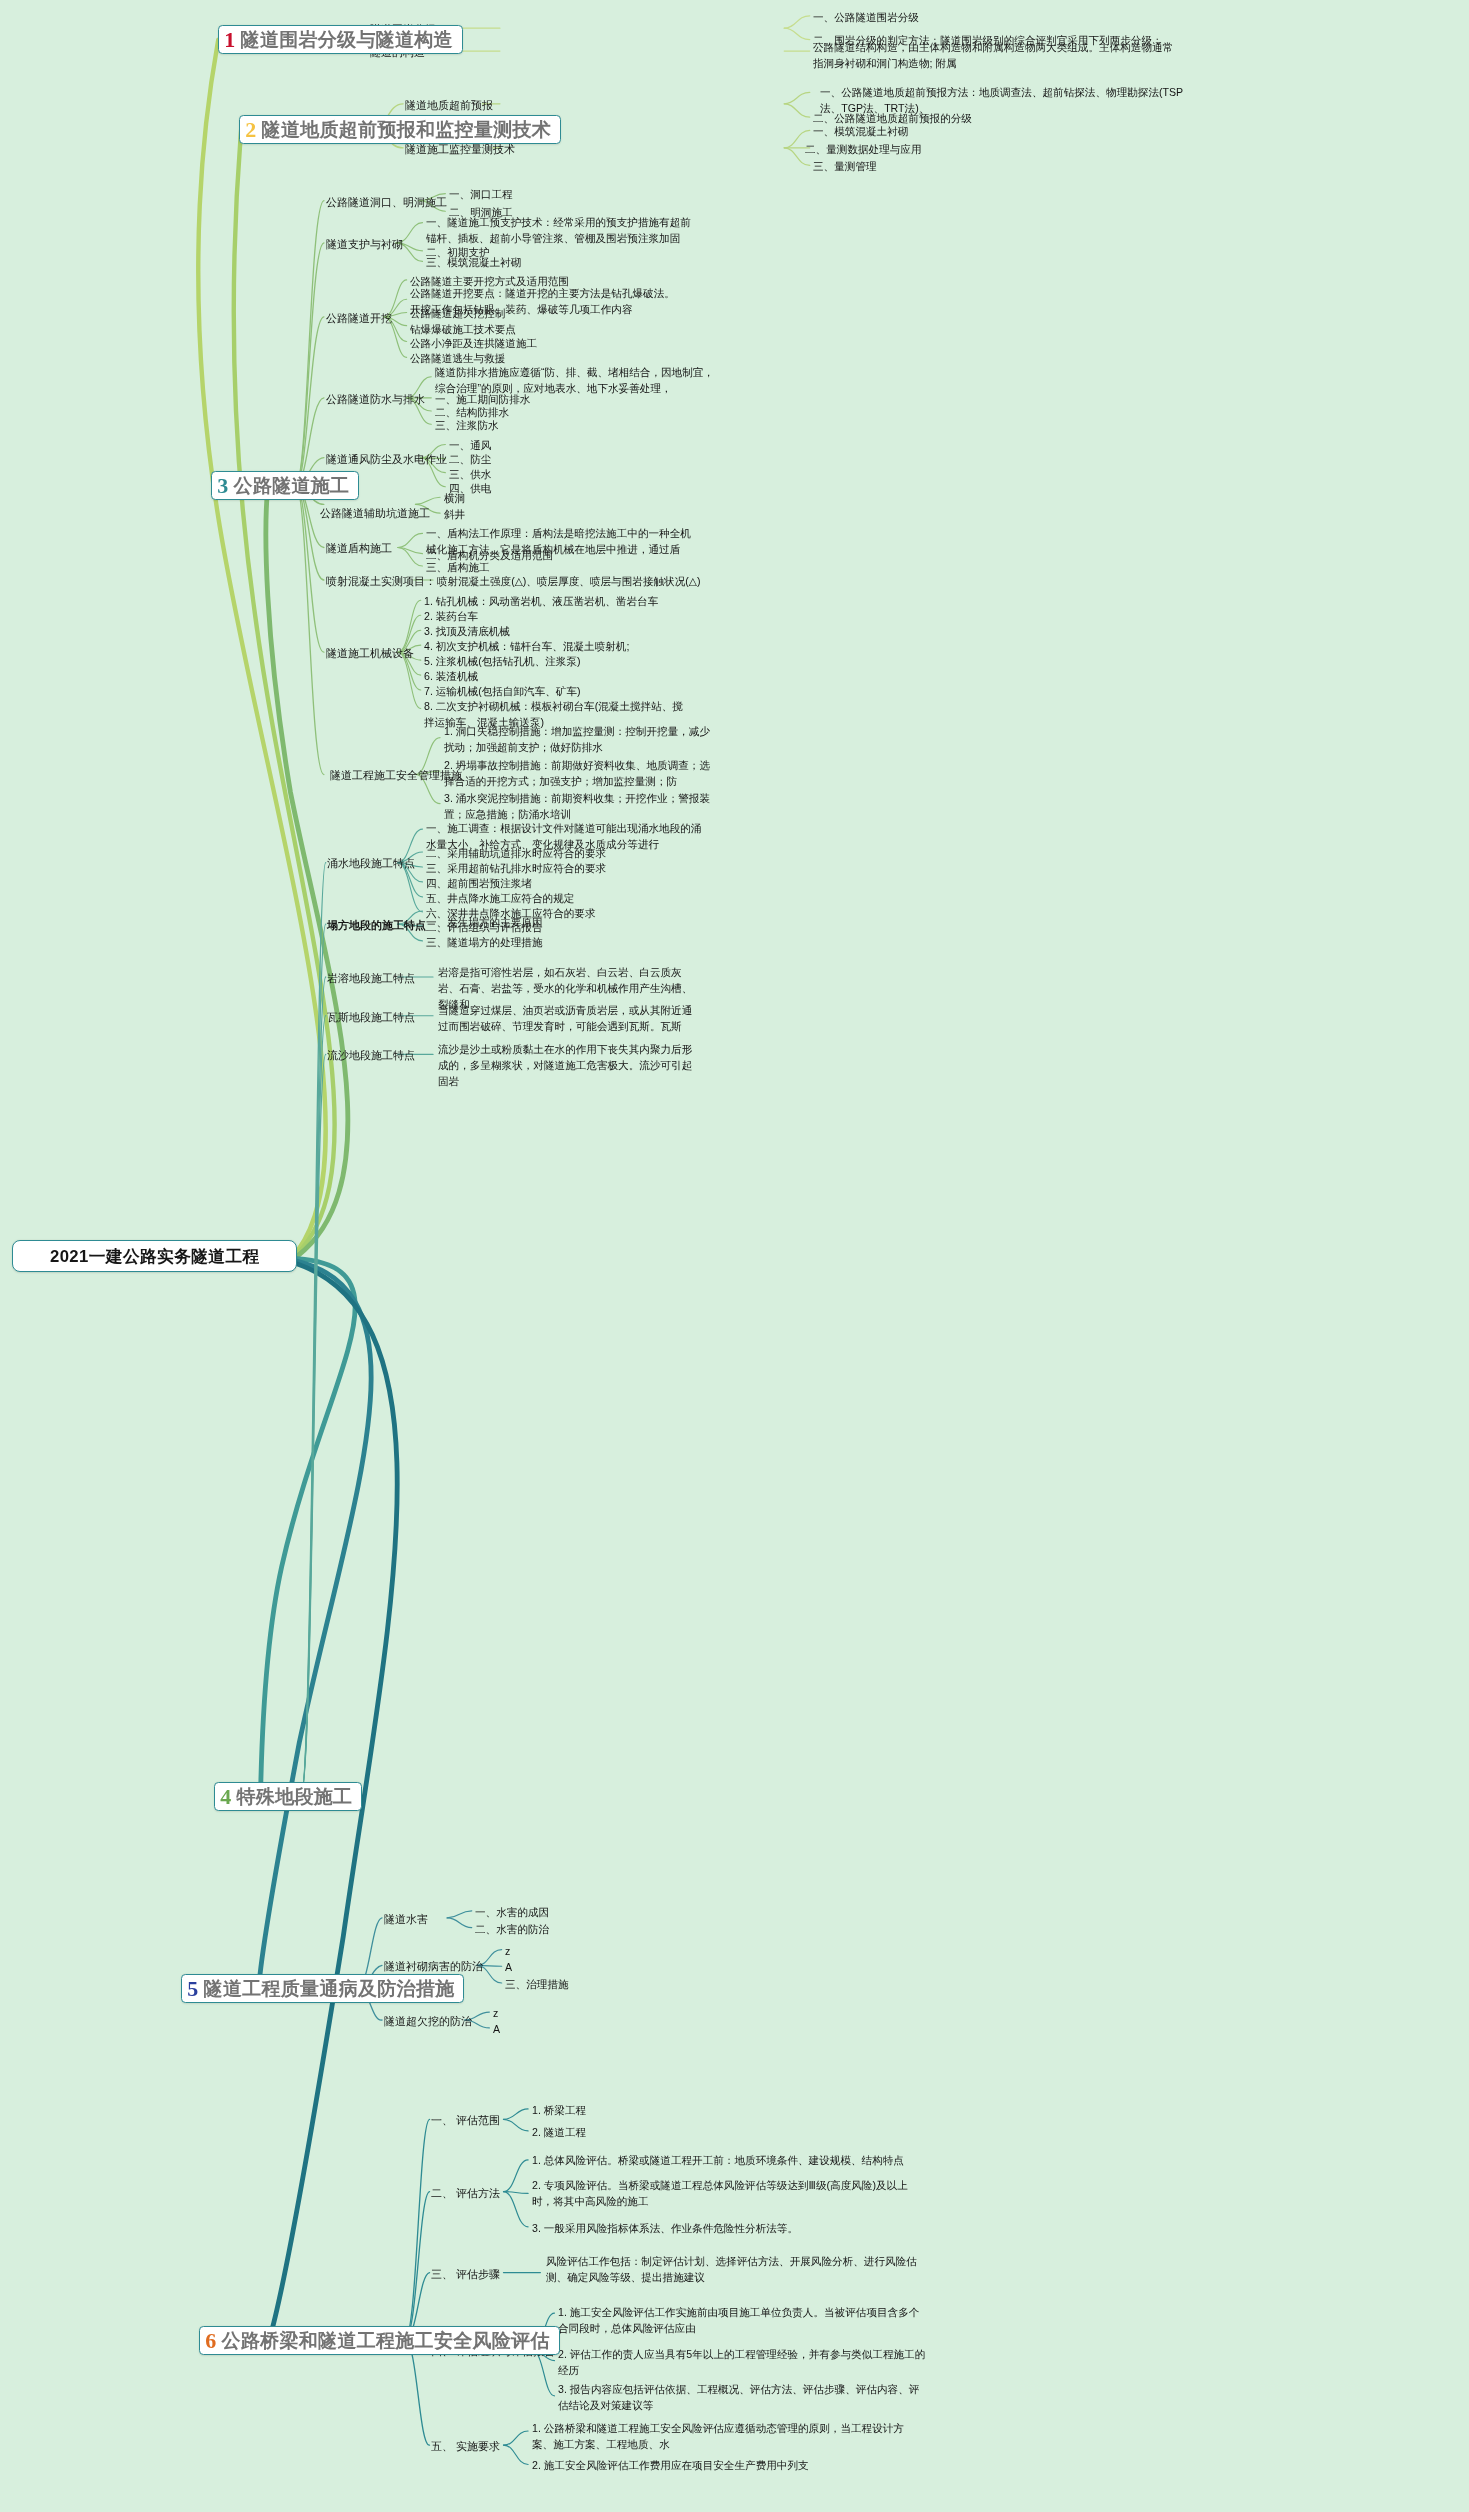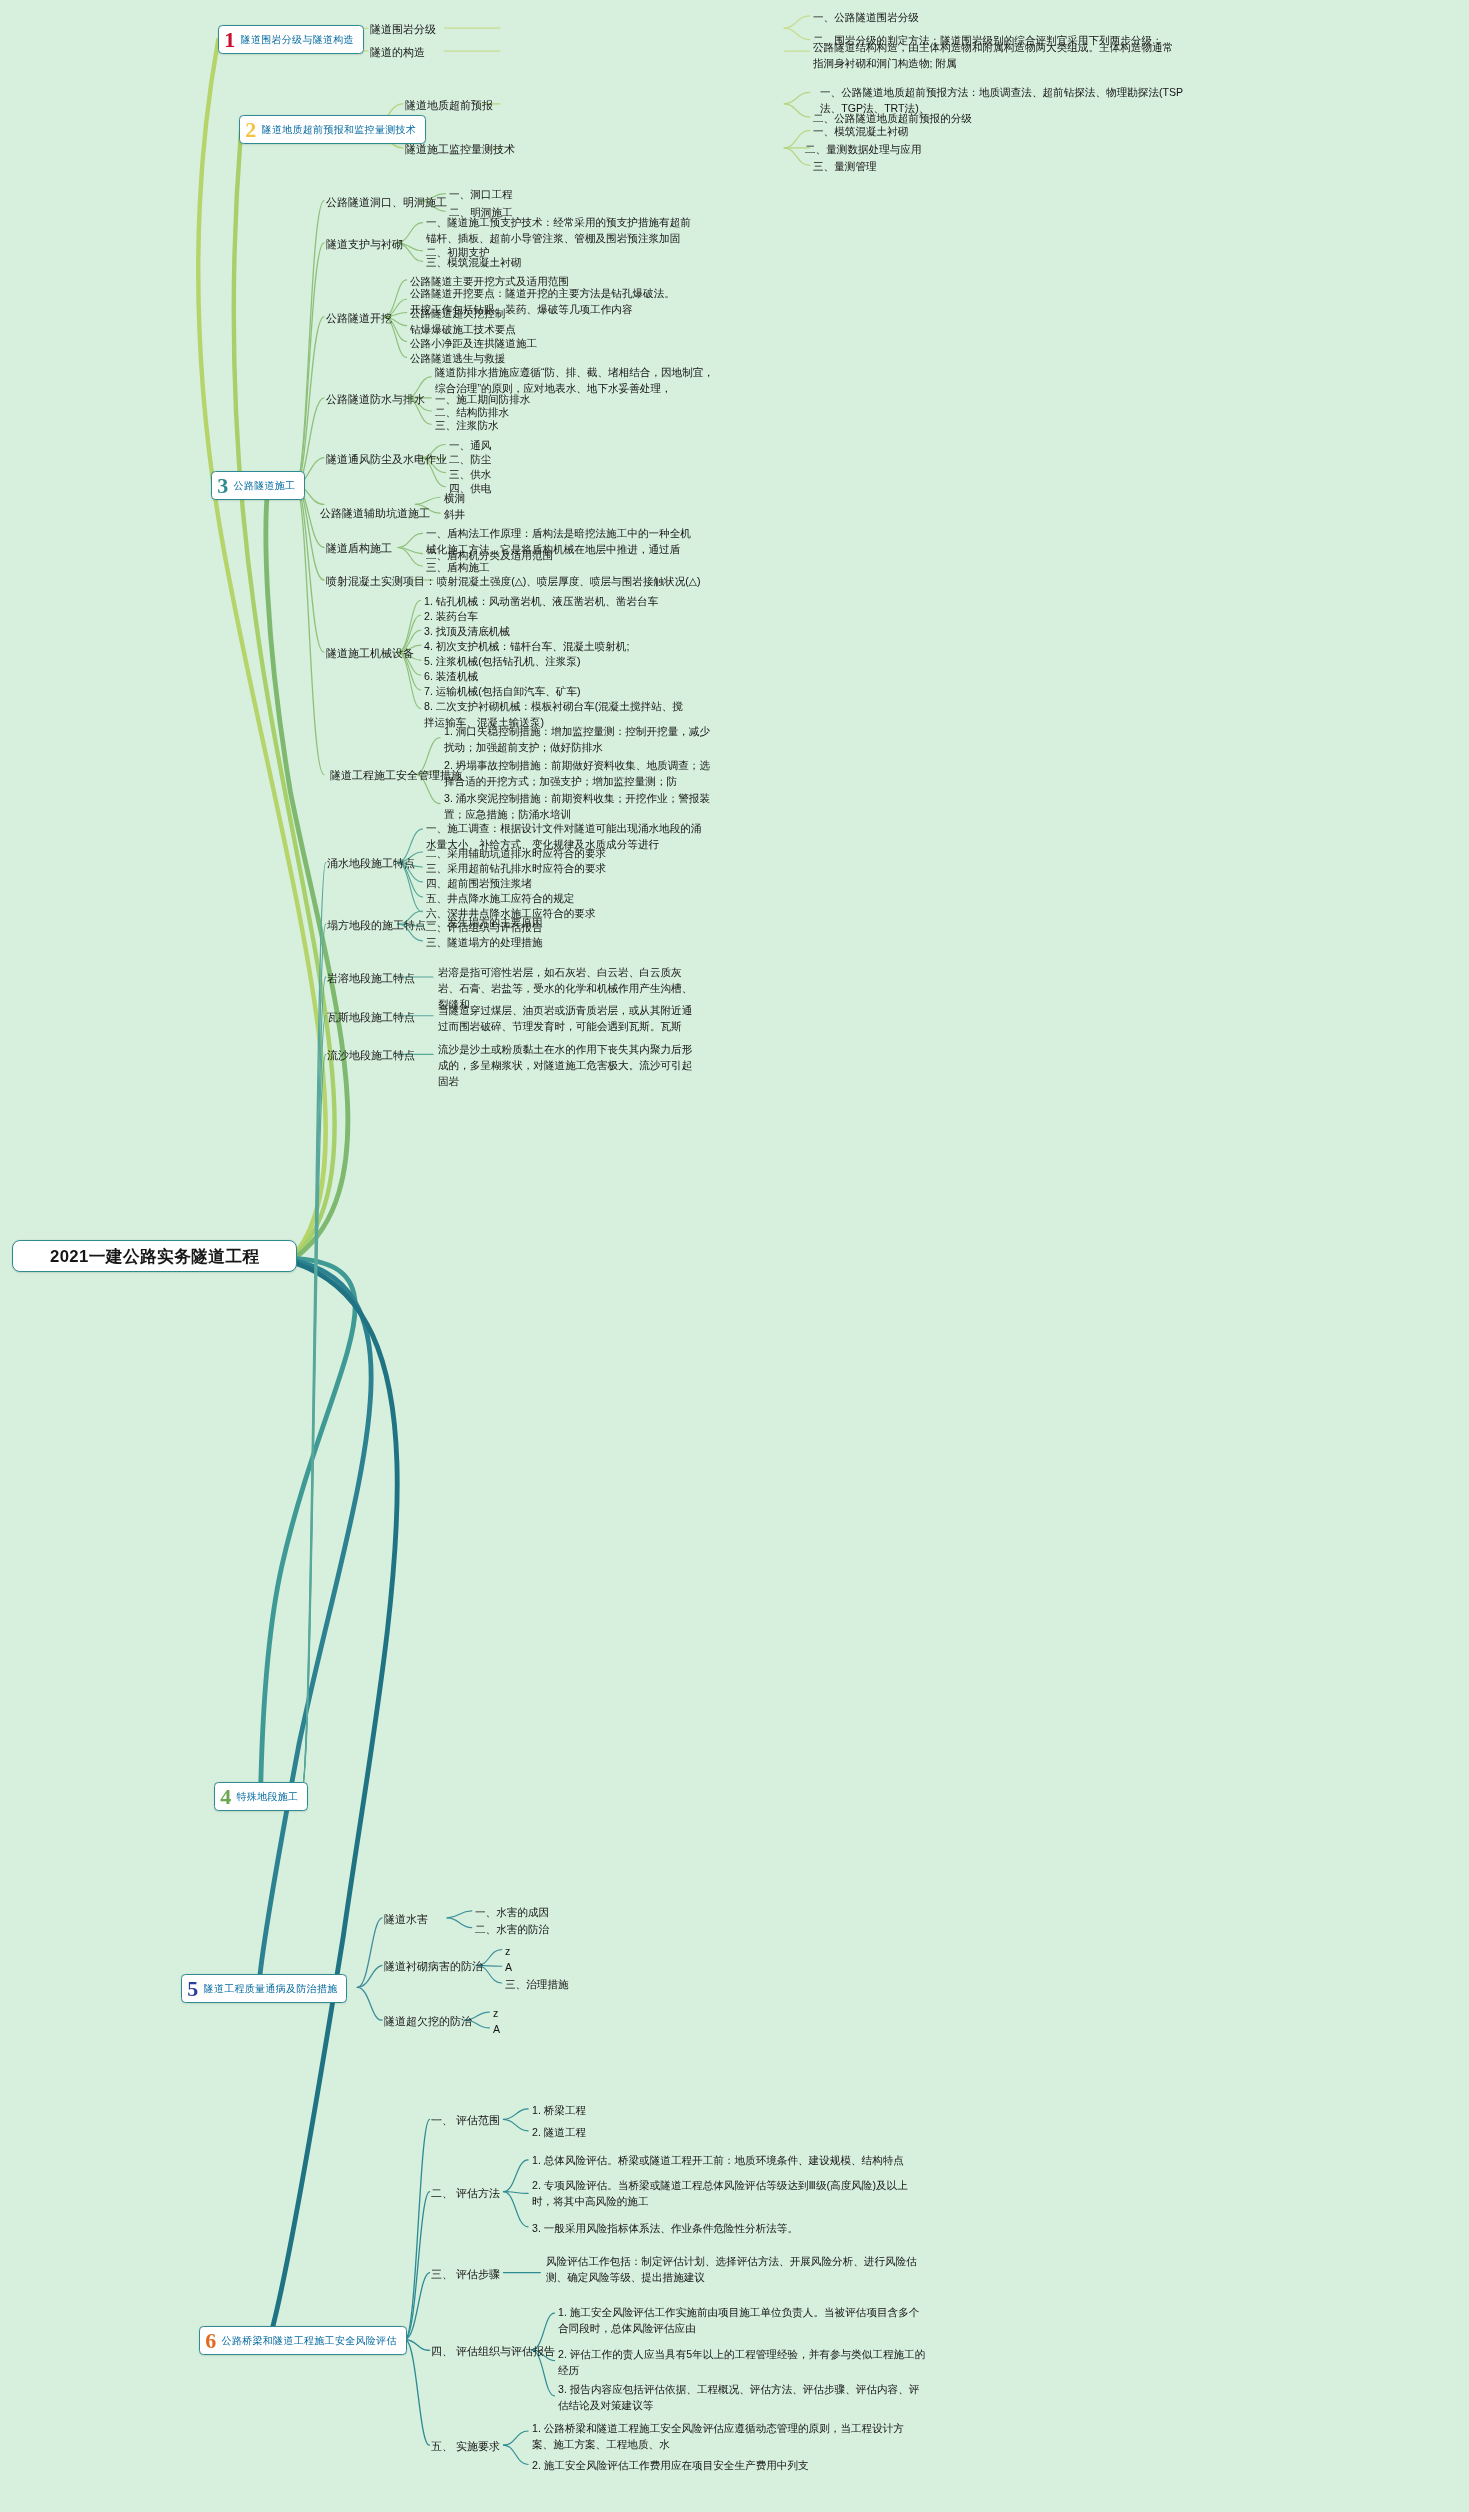--- a/index.html
+++ b/index.html
@@ -49,21 +49,21 @@
     z-index: 5;
     box-shadow: 0 0.9px 1.8px rgba(0,0,0,0.10);
   }
   .sec-num {
     font-size: 22px; font-weight: bold;
     line-height: 1;
     margin-right: 5.3px;
     font-family: "Liberation Serif", "DejaVu Serif", serif;
   }
   .sec-title {
-    font-size: 10px; font-weight: normal; color: #0369a1;
+    font-size: 19px; font-weight: bold; color: #737373;
     white-space: nowrap;
     letter-spacing: 0.3px;
   }
 
   
   .l2 {
     position: absolute;
     font-size: 11px;
     color: #151515;
     white-space: nowrap;
@@ -305,21 +305,21 @@
   </div>
 
   <div class="l2" style="left:327px; top:856px;">涌水地段施工特点</div>
   <div class="l3" style="left:426px; top:821px; width:282px;">一、施工调查：根据设计文件对隧道可能出现涌水地段的涌水量大小、补给方式、变化规律及水质成分等进行</div>
   <div class="l3 nowrap" style="left:426px; top:846px;">二、采用辅助坑道排水时应符合的要求</div>
   <div class="l3 nowrap" style="left:426px; top:861px;">三、采用超前钻孔排水时应符合的要求</div>
   <div class="l3 nowrap" style="left:426px; top:876px;">四、超前围岩预注浆堵</div>
   <div class="l3 nowrap" style="left:426px; top:891px;">五、井点降水施工应符合的规定</div>
   <div class="l3 nowrap" style="left:426px; top:906px;">六、深井井点降水施工应符合的要求</div>
 
-  <div class="l2" style="left:327px; top:918px;">塌方地段的施工特点</div>
+  <div class="l2" style="left:327px; top:918px;font-weight:bold;">塌方地段的施工特点</div>
   <div class="l3 nowrap" style="left:426px; top:915px;text-align:right;">一、发生塌方的主要原因</div>
   <div class="l3 nowrap" style="left:426px; top:920px;">二、评估组织与评估报告</div>
   <div class="l3 nowrap" style="left:426px; top:935px;">三、隧道塌方的处理措施</div>
 
   <div class="l2" style="left:327px; top:971px;">岩溶地段施工特点</div>
   <div class="l3" style="left:438px; top:965px; width:264px;">岩溶是指可溶性岩层，如石灰岩、白云岩、白云质灰岩、石膏、岩盐等，受水的化学和机械作用产生沟槽、裂缝和</div>
 
   <div class="l2" style="left:327px; top:1010px;">瓦斯地段施工特点</div>
   <div class="l3" style="left:438px; top:1003px; width:264px;">当隧道穿过煤层、油页岩或沥青质岩层，或从其附近通过而围岩破碎、节理发育时，可能会遇到瓦斯。瓦斯</div>
 

